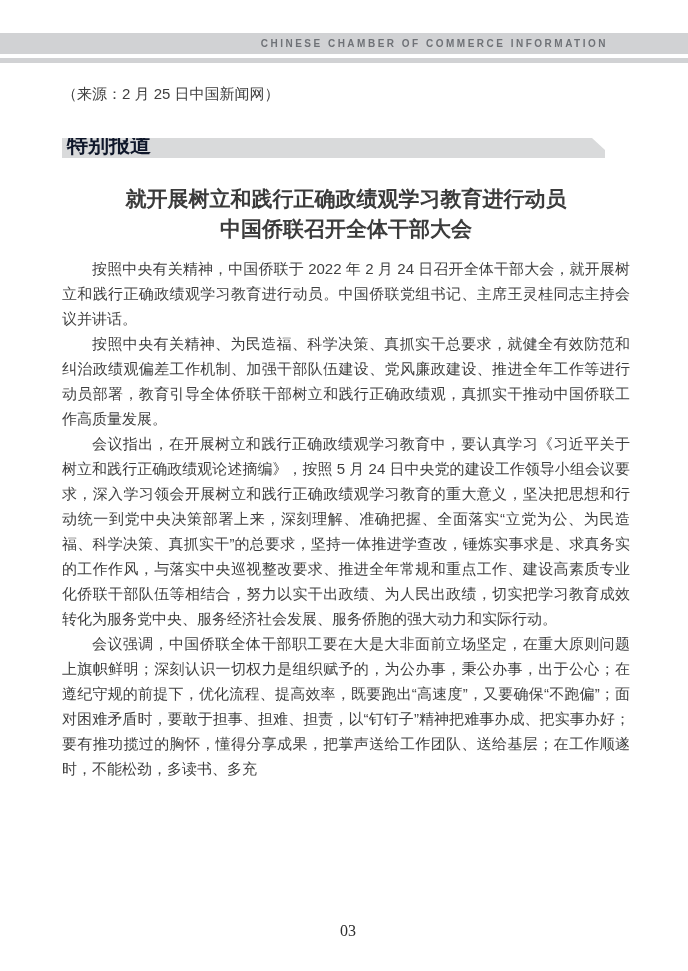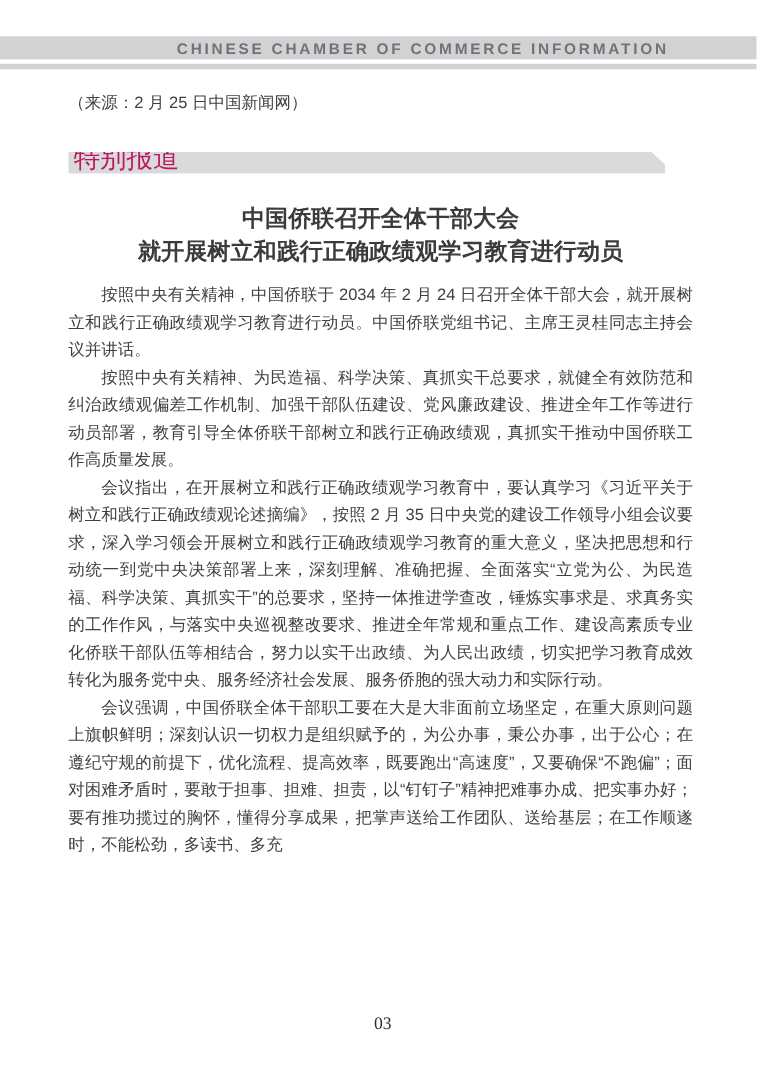--- a/index.html
+++ b/index.html
@@ -11,21 +11,21 @@
     font-family:"Liberation Sans","DejaVu Sans",sans-serif;
   }
   
   .top-bar{
     position:absolute;top:33px;left:0;width:688px;height:21px;
     background:#d1d2d4;
     display:flex;align-items:center;justify-content:flex-end;
   }
   .top-bar .banner-text{
     padding-right:80px;
-    font-size:14px;font-weight:bold;letter-spacing:2.5px;
+    font-size:10px;font-weight:bold;letter-spacing:2.5px;
     color:#6f7277;
     font-family:"Liberation Sans","DejaVu Sans",sans-serif;
   }
   .top-line{
     position:absolute;top:58px;left:0;width:688px;height:5px;
     background:#d1d2d4;
   }
   
   .content{
     position:absolute;top:81px;left:62px;width:568px;
@@ -50,23 +50,23 @@
     position:relative;
     margin-top:32px;
     width:543px;height:20px;
     background:#dcdddе;
     background:#d9dadb;
     clip-path:polygon(0 0,530px 0,543px 12px,543px 20px,0 20px);
   }
   .section-bar .section-label{
     position:absolute;left:5px;bottom:1px;
     font-family:"Liberation Serif","DejaVu Serif",serif;
-    font-weight:normal;
-    font-size:24px;line-height:24px;
-    color:#be185d;
+    font-weight:bold;
+    font-size:21px;line-height:24px;
+    color:#0f172a;
     white-space:nowrap;
   }
   
   .article-title{
     margin-top:26px;
     text-align:center;
     font-weight:bold;
     font-size:21px;line-height:30px;
     color:#3b3b3b;
   }
@@ -94,30 +94,30 @@
 
 
 
     <p class="source-line">（来源：2 月 25 日中国新闻网）</p>
 
     <div class="section-bar">
       <span class="section-label">特别报道</span>
     </div>
 
     <div class="article-title">
+      <span class="t-line">就开展树立和践行正确政绩观学习教育进行动员</span>
       <span class="t-line">中国侨联召开全体干部大会</span>
-      <span class="t-line">就开展树立和践行正确政绩观学习教育进行动员</span>
     </div>
     <div class="title-gap"></div>
 
-    <p class="indent">按照中央有关精神，中国侨联于 2034 年 2 月 24 日召开全体干部大会，就开展树立和践行正确政绩观学习教育进行动员。中国侨联党组书记、主席王灵桂同志主持会议并讲话。</p>
+    <p class="indent">按照中央有关精神，中国侨联于 2022 年 2 月 24 日召开全体干部大会，就开展树立和践行正确政绩观学习教育进行动员。中国侨联党组书记、主席王灵桂同志主持会议并讲话。</p>
 
     <p class="indent">按照中央有关精神、为民造福、科学决策、真抓实干总要求，就健全有效防范和纠治政绩观偏差工作机制、加强干部队伍建设、党风廉政建设、推进全年工作等进行动员部署，教育引导全体侨联干部树立和践行正确政绩观，真抓实干推动中国侨联工作高质量发展。</p>
 
-    <p class="indent">会议指出，在开展树立和践行正确政绩观学习教育中，要认真学习《习近平关于树立和践行正确政绩观论述摘编》，按照 2 月 35 日中央党的建设工作领导小组会议要求，深入学习领会开展树立和践行正确政绩观学习教育的重大意义，坚决把思想和行动统一到党中央决策部署上来，深刻理解、准确把握、全面落实“立党为公、为民造福、科学决策、真抓实干”的总要求，坚持一体推进学查改，锤炼实事求是、求真务实的工作作风，与落实中央巡视整改要求、推进全年常规和重点工作、建设高素质专业化侨联干部队伍等相结合，努力以实干出政绩、为人民出政绩，切实把学习教育成效转化为服务党中央、服务经济社会发展、服务侨胞的强大动力和实际行动。</p>
+    <p class="indent">会议指出，在开展树立和践行正确政绩观学习教育中，要认真学习《习近平关于树立和践行正确政绩观论述摘编》，按照 5 月 24 日中央党的建设工作领导小组会议要求，深入学习领会开展树立和践行正确政绩观学习教育的重大意义，坚决把思想和行动统一到党中央决策部署上来，深刻理解、准确把握、全面落实“立党为公、为民造福、科学决策、真抓实干”的总要求，坚持一体推进学查改，锤炼实事求是、求真务实的工作作风，与落实中央巡视整改要求、推进全年常规和重点工作、建设高素质专业化侨联干部队伍等相结合，努力以实干出政绩、为人民出政绩，切实把学习教育成效转化为服务党中央、服务经济社会发展、服务侨胞的强大动力和实际行动。</p>
 
     <p class="indent">会议强调，中国侨联全体干部职工要在大是大非面前立场坚定，在重大原则问题上旗帜鲜明；深刻认识一切权力是组织赋予的，为公办事，秉公办事，出于公心；在遵纪守规的前提下，优化流程、提高效率，既要跑出“高速度”，又要确保“不跑偏”；面对困难矛盾时，要敢于担事、担难、担责，以“钉钉子”精神把难事办成、把实事办好；要有推功揽过的胸怀，懂得分享成果，把掌声送给工作团队、送给基层；在工作顺遂时，不能松劲，多读书、多充</p>
 
   </div>
 
   <div class="page-number">03</div>
 
 </div>
 
 </body></html>

